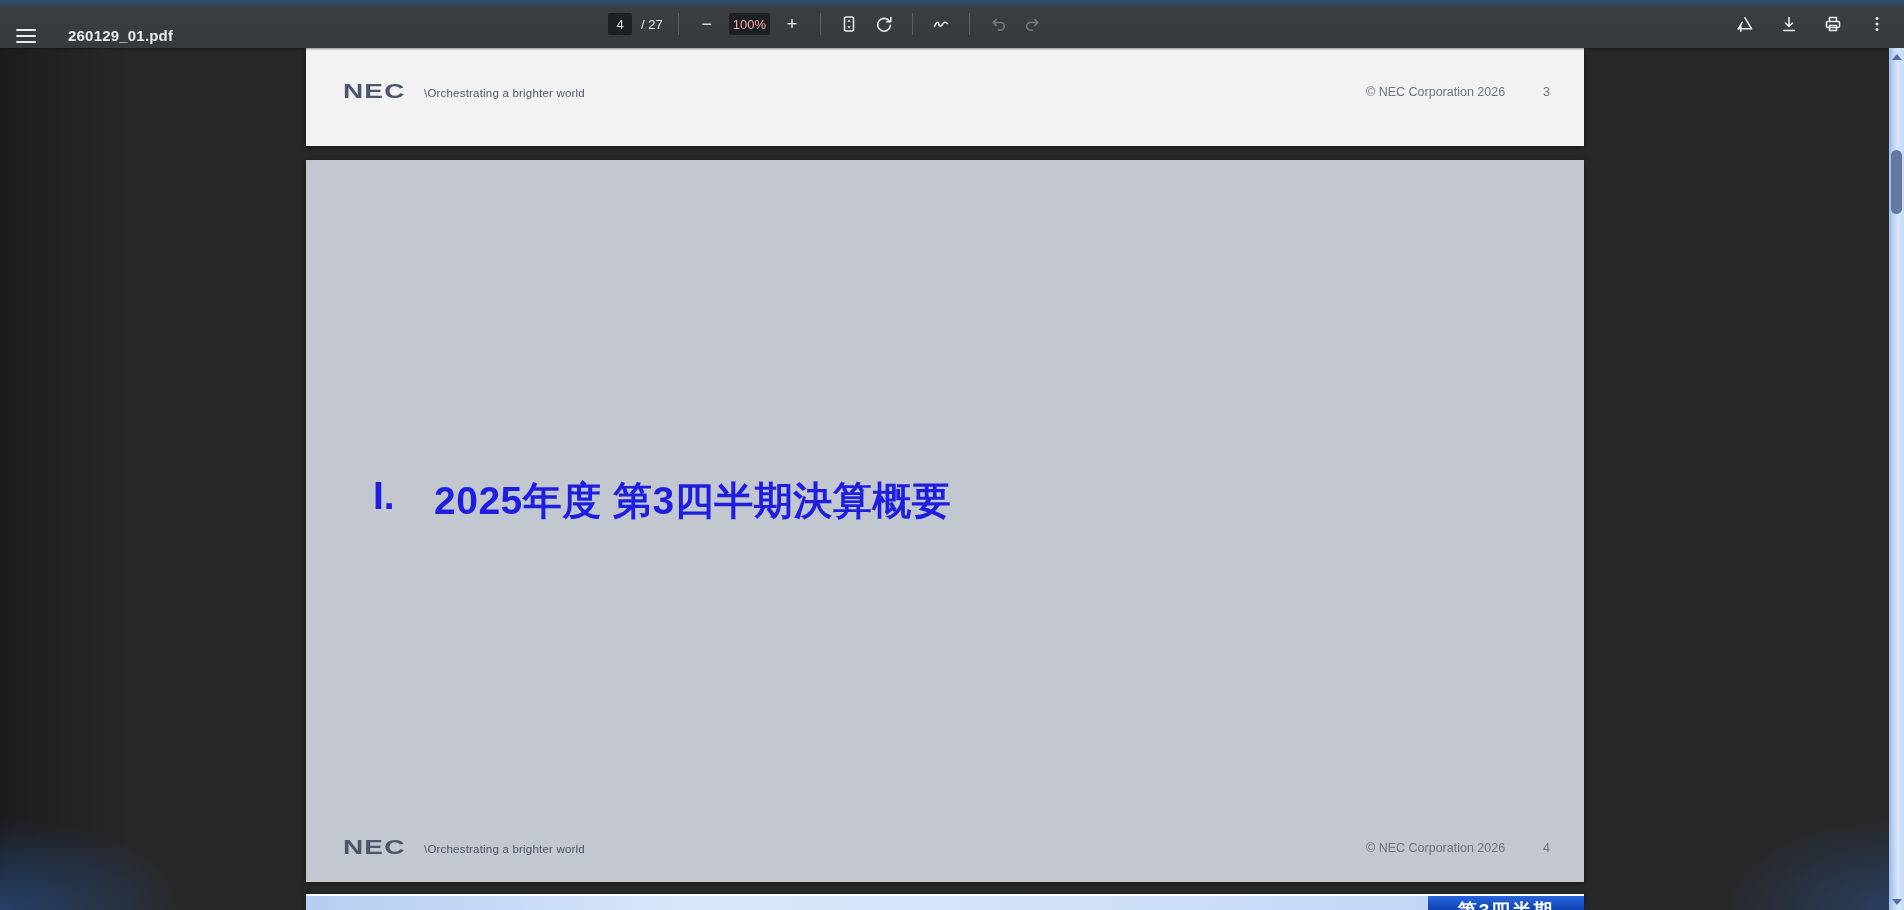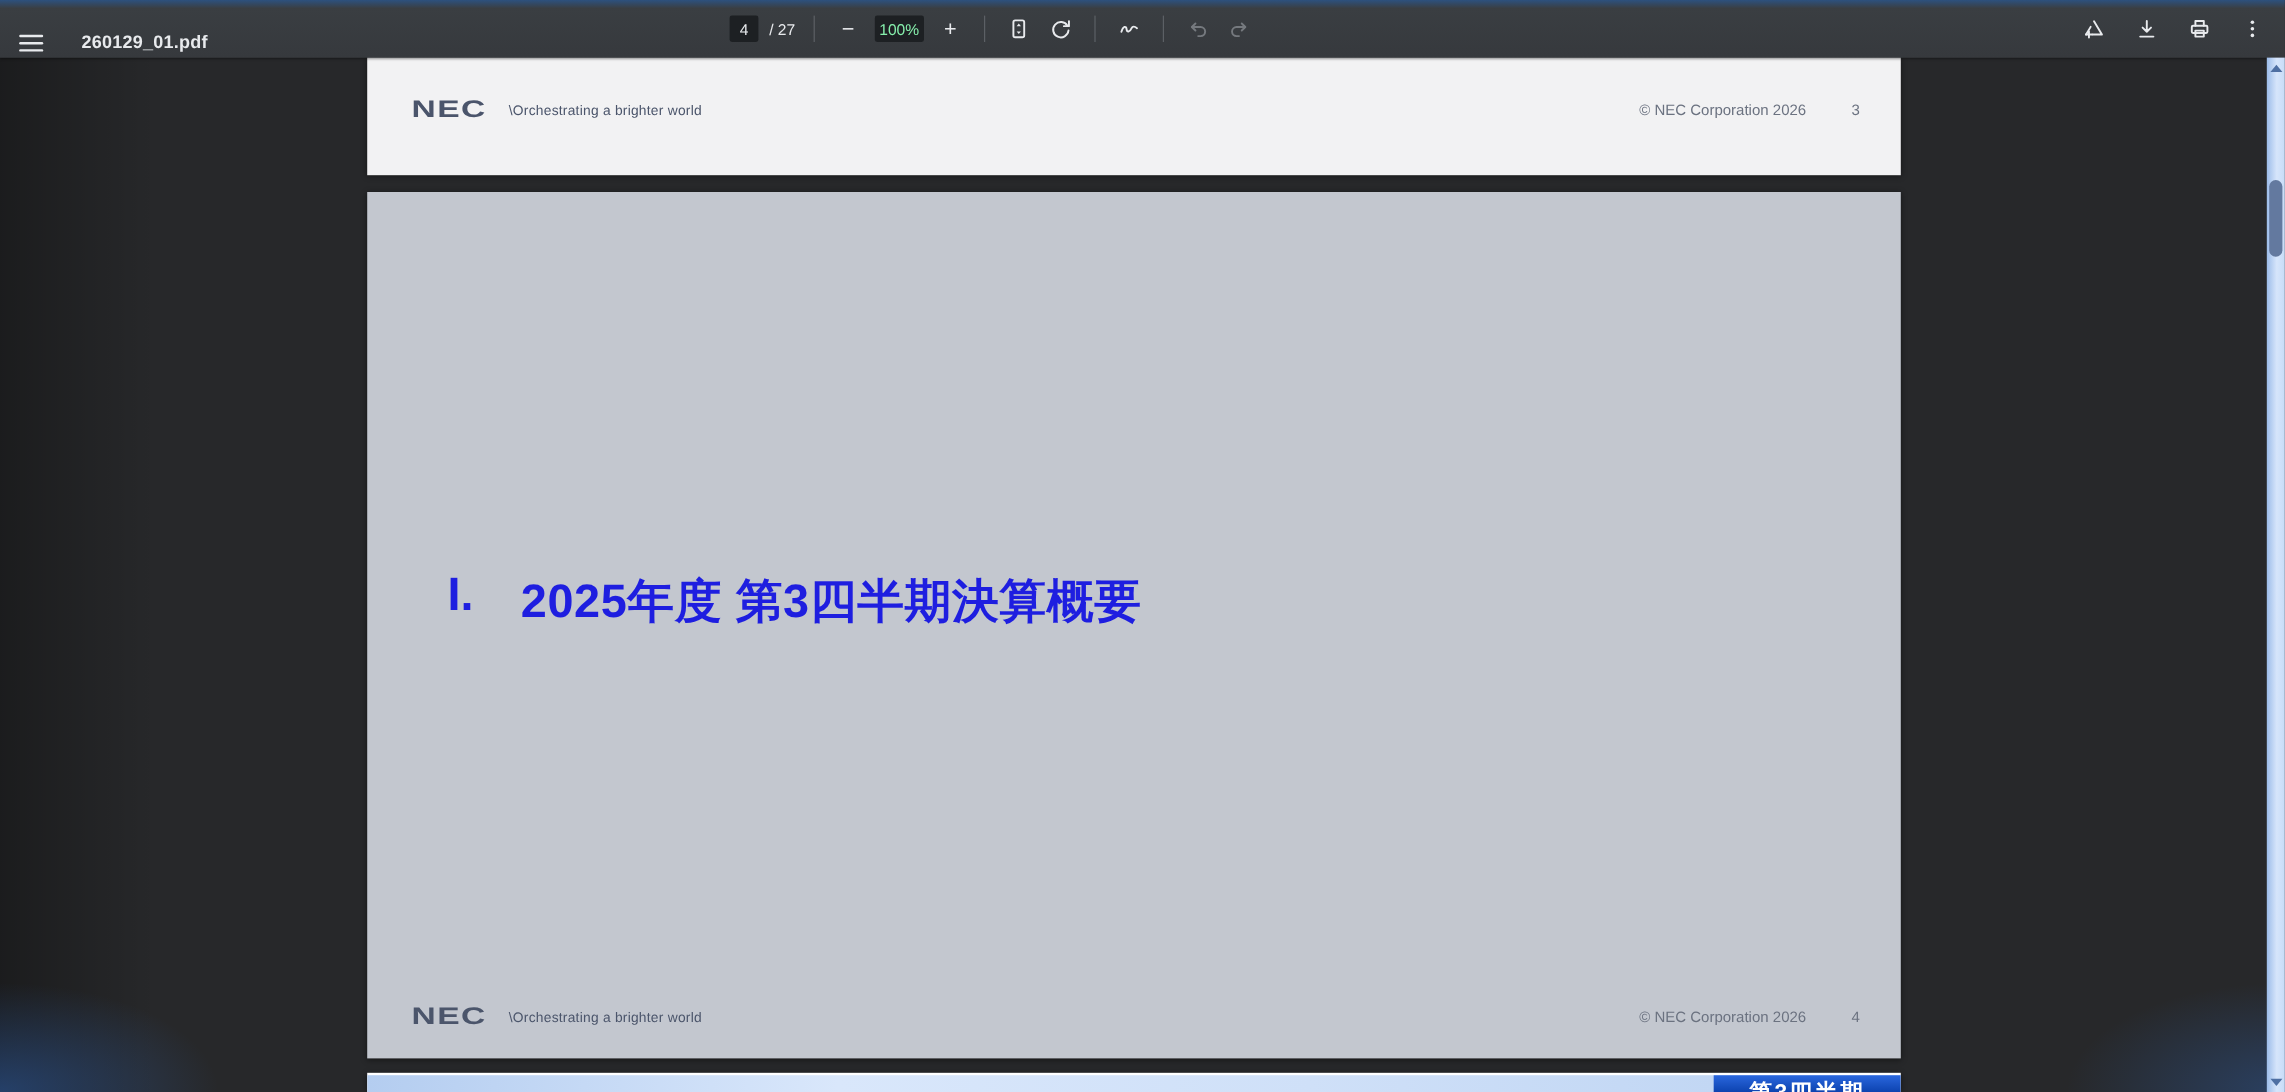--- a/index.html
+++ b/index.html
@@ -15,21 +15,21 @@
   .hamburger i { display:block; height:2px; background:#e8eaed; border-radius:1px; }
   .filename { color:#e8eaed; font-size:15px; font-weight:bold; letter-spacing:.2px; }
 
   .tb-center { position:absolute; left:608px; top:0; height:48px; display:flex; align-items:center; gap:9px; }
   .pg-box { width:24px; height:22px; background:#1d2023; color:#e8eaed; border:none; border-radius:2px;
             text-align:center; font-size:13px; font-family:"Liberation Sans",sans-serif; }
   .pg-count { color:#e8eaed; font-size:13px;text-align:right; }
   .tb-sep { width:1px; height:22px; background:#5c6065; margin:0 6px; }
   .tb-btn { width:26px; height:26px; display:flex; align-items:center; justify-content:center;
             color:#e8eaed; font-size:18px; border-radius:50%; cursor:pointer; background:transparent; border:none; }
-  .zoom-box { min-width:40px; height:22px; background:#1d2023; color:#86efac; border-radius:2px;
+  .zoom-box { min-width:40px; height:22px; background:#1d2023; color:#fca5a5; border-radius:2px;
               font-size:13px; display:flex; align-items:center; justify-content:center; padding:0 4px; }
   .tb-btn.disabled svg { stroke:#75797e; }
   .tb-btn svg { stroke:#e8eaed; fill:none; stroke-width:1.6; stroke-linecap:round; stroke-linejoin:round; }
 
   .tb-right { position:absolute; right:14px; top:0; height:48px; display:flex; align-items:center; gap:18px; }
   .tb-right .tb-btn svg { stroke:#e8eaed; }
 
   
   .viewer { position:absolute; top:48px; left:0; width:1904px; height:862px; background:#27282a; }
   .vignette { position:absolute; inset:0; pointer-events:none; z-index:20;

